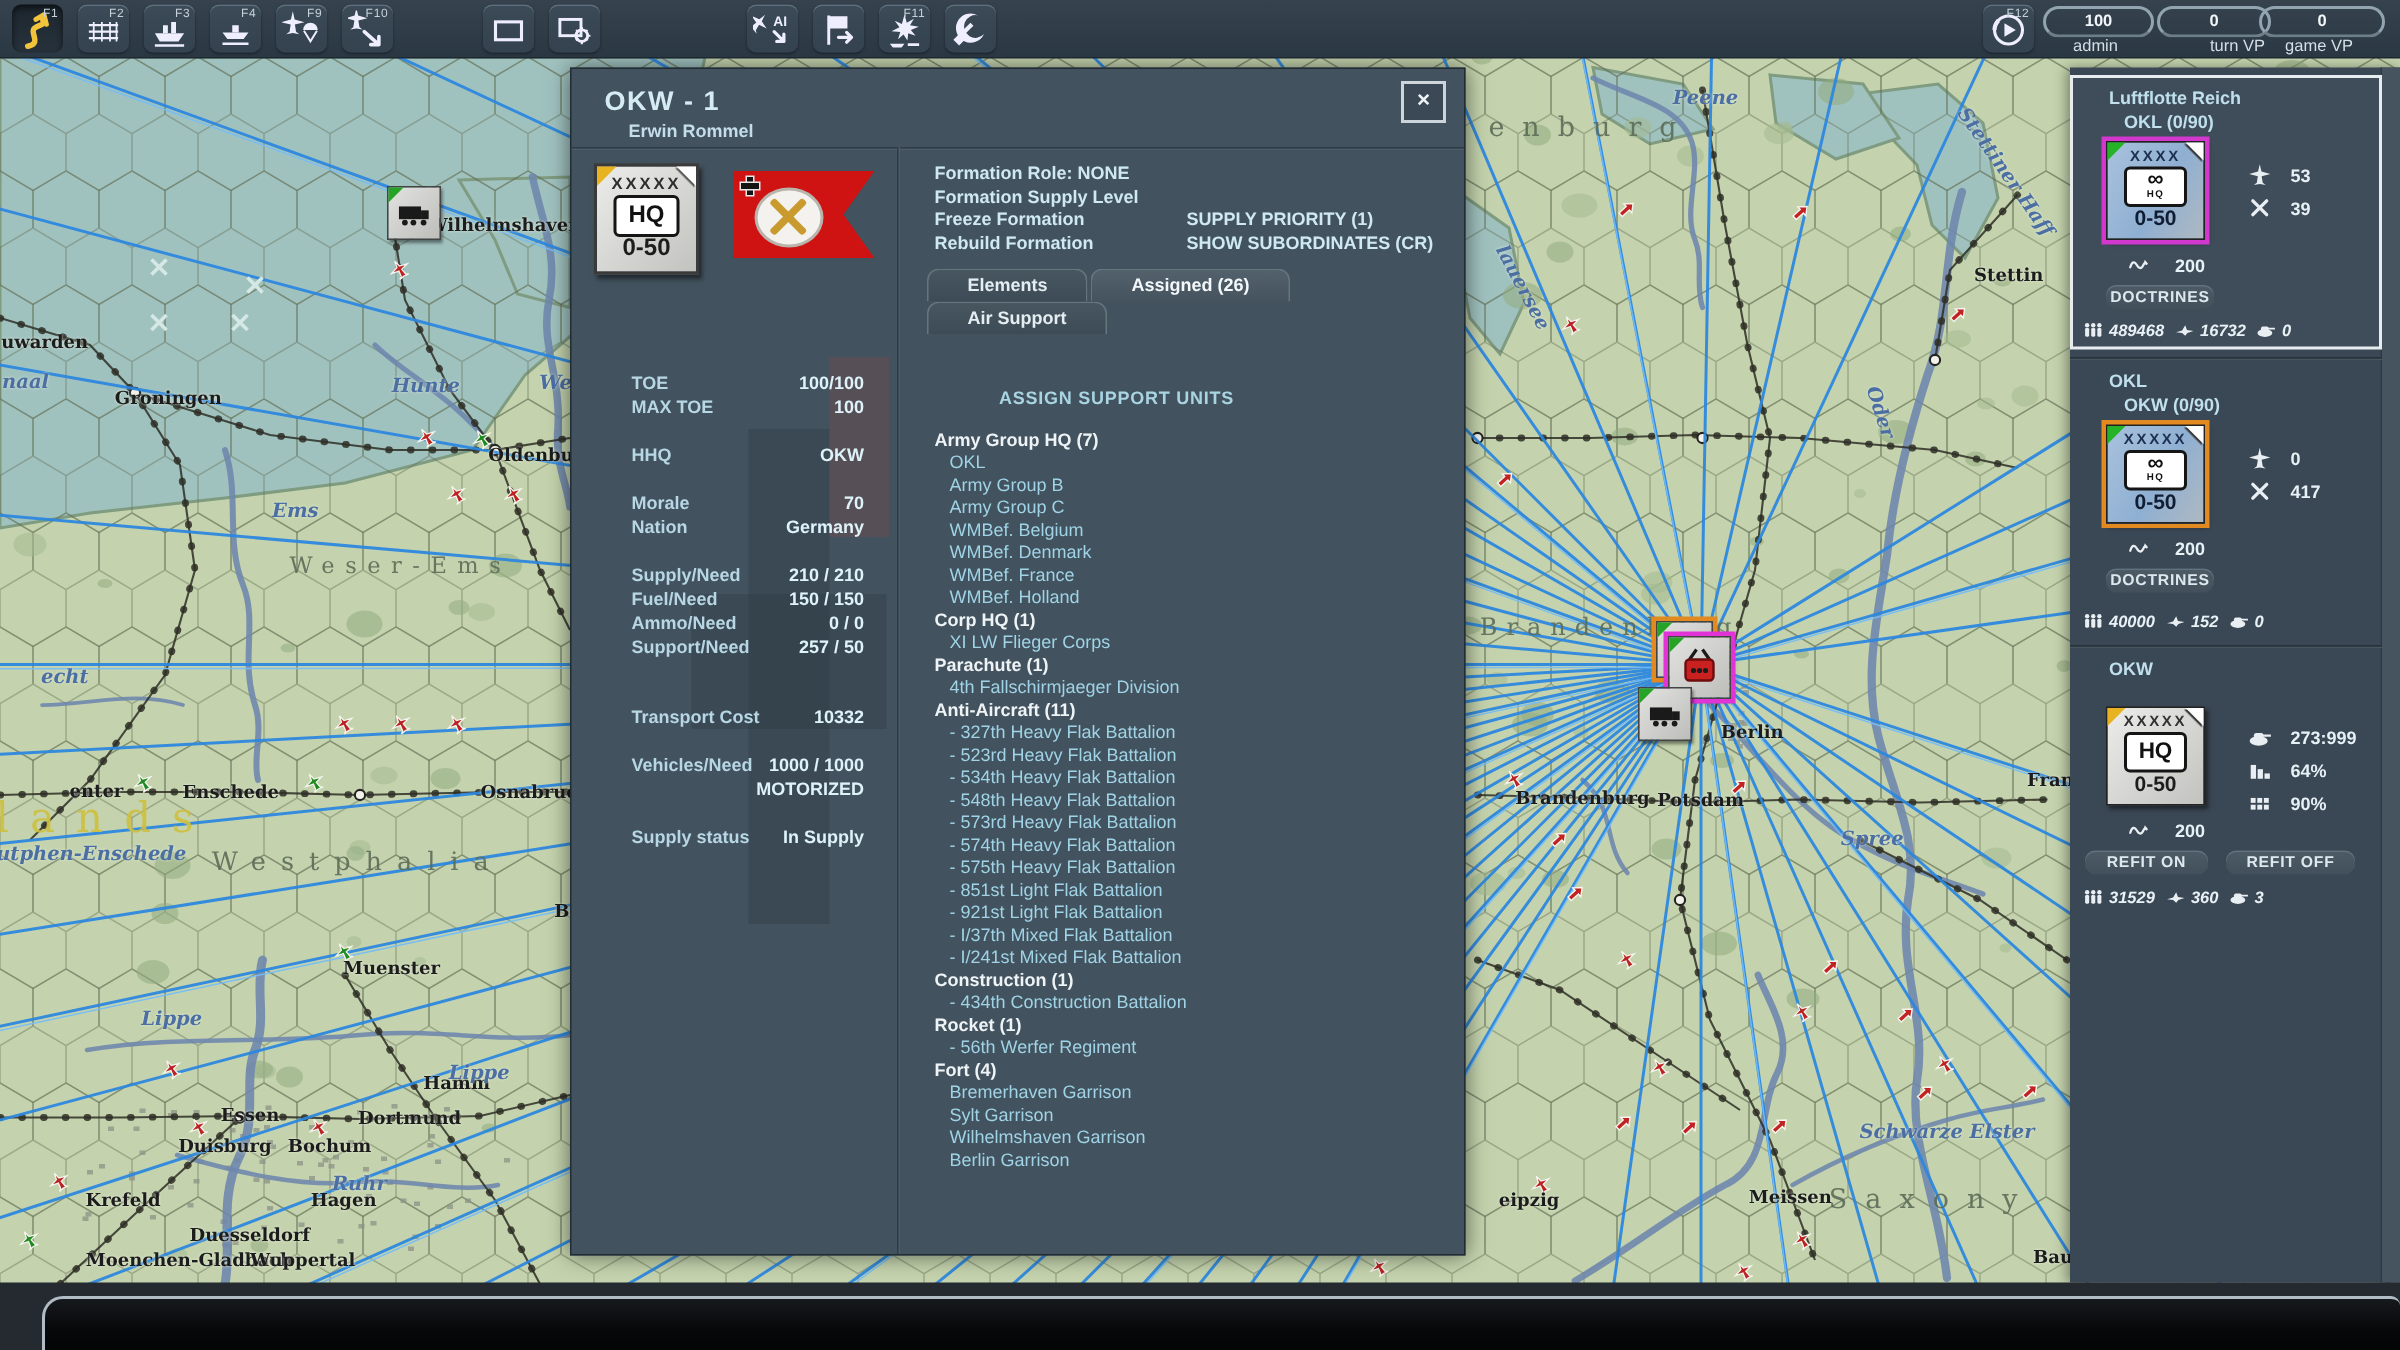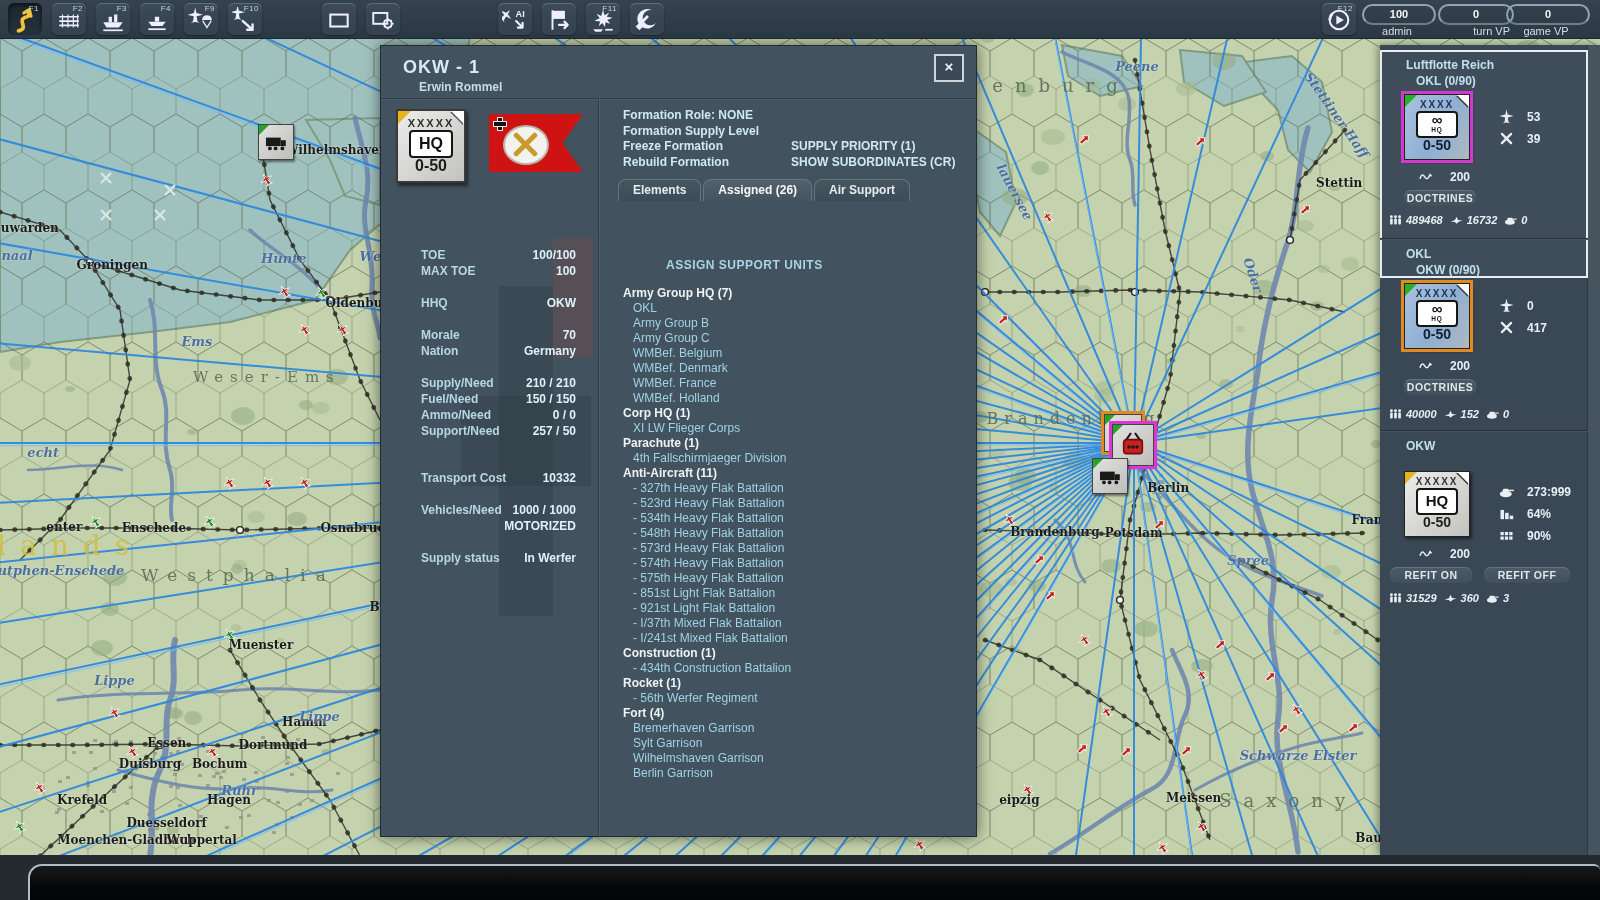--- a/index.html
+++ b/index.html
@@ -62,21 +62,21 @@
   #stats{position:absolute;left:0;top:202px;width:217px;}
   .stat-row{position:relative;height:16px;font-size:12px;font-weight:bold;}
   .stat-label{position:absolute;left:40px;color:#b7d7e4;}
   .stat-value{position:absolute;right:22px;color:#def2f9;}
   
   .dlg-right{position:absolute;left:217px;top:0;width:378px;height:100%;}
   .info-line{position:relative;height:15.7px;font-size:12px;font-weight:bold;color:#cfe9f3;cursor:pointer;}
   #info-left{position:absolute;left:25px;top:62px;}
   #info-right{position:absolute;left:193px;top:93px;}
   #tabs{position:absolute;left:20px;top:133px;height:23px;}
-  .tab{float:left;height:21px;margin-right:2px;padding:0 14px;border:1px solid #66767f;border-bottom:none;
+  .tab{float:left;height:21px;margin-right:2px;padding:0 26px;border:1px solid #66767f;border-bottom:none;
        border-radius:8px 8px 0 0;background:linear-gradient(#47565f,#3c4b55);font-size:12px;font-weight:bold;
        color:#e4edf1;line-height:21px;cursor:pointer;}
   .tab.active{background:linear-gradient(#53627009,#46555f);background:linear-gradient(#52616b,#44535d);color:#f4f8fa;}
   .assign-link{position:absolute;left:68px;top:212px;font-size:12px;font-weight:bold;color:#a9d4e2;letter-spacing:.5px;cursor:pointer;}
   #assigned-list{position:absolute;left:25px;top:240px;width:340px;}
   .grp-header{height:15px;font-size:12px;font-weight:bold;color:#eef3f6;}
   .unit-link{height:15px;padding-left:10px;font-size:12px;color:#9fd3e5;cursor:pointer;white-space:nowrap;}
   
   #sidebar{position:absolute;left:1380px;top:45px;width:220px;height:810px;z-index:10;background:#3a4754;
            box-shadow:-2px 0 8px rgba(0,0,0,.4);}
@@ -853,21 +853,21 @@
           <span class="stat-label">Vehicles/Need</span>
           <span class="stat-value">1000 / 1000</span>
         </div>
         <div class="stat-row">
           <span class="stat-label"></span>
           <span class="stat-value">MOTORIZED</span>
         </div>
         <div style="height: 16px;"></div>
         <div class="stat-row">
           <span class="stat-label">Supply status</span>
-          <span class="stat-value">In Werfer</span>
+          <span class="stat-value">In Supply</span>
         </div>
       </div>
 
     <div class="dlg-right">
       <div id="info-left">
           <div class="info-line">Formation Role: NONE</div>
           <div class="info-line">Formation Supply Level</div>
           <div class="info-line">Freeze Formation</div>
           <div class="info-line">Rebuild Formation</div>
         </div>
@@ -914,21 +914,21 @@
           <div class="unit-link">Bremerhaven Garrison</div>
           <div class="unit-link">Sylt Garrison</div>
           <div class="unit-link">Wilhelmshaven Garrison</div>
           <div class="unit-link">Berlin Garrison</div>
         </div>
     </div>
   </div>
 
   <div id="sidebar">
     <div class="scrollstrip"></div>
-  <div class="card selected" style="top: 5px; height: 228px;">
+  <div class="card selected" style="top: 5px; height: 183px;">
         <div class="card-title">Luftflotte Reich</div>
         <div class="card-subtitle">OKL  (0/90)</div>
         <div class="sb-counter air" style="top: 44px; box-shadow: rgb(210, 56, 206) 0px 0px 0px 3px, rgba(0, 0, 0, 0.5) 2px 2px 3px;">
           <div class="ctri" style="border-width: 12px 12px 0px 0px; border-color: rgb(39, 179, 39) transparent transparent;"></div>
           <div class="ctri" style="left: auto; right: 0px; border-width: 0px 12px 12px 0px; border-color: transparent rgb(253, 253, 253) transparent transparent; filter: drop-shadow(rgb(51, 51, 51) -1px 1px 0px);"></div>
           <div class="sbc-size">XXXX</div>
           <div class="sbc-box">
             <div class="sbc-sym">∞</div>
             <div class="sbc-sub">HQ</div>
           </div>

